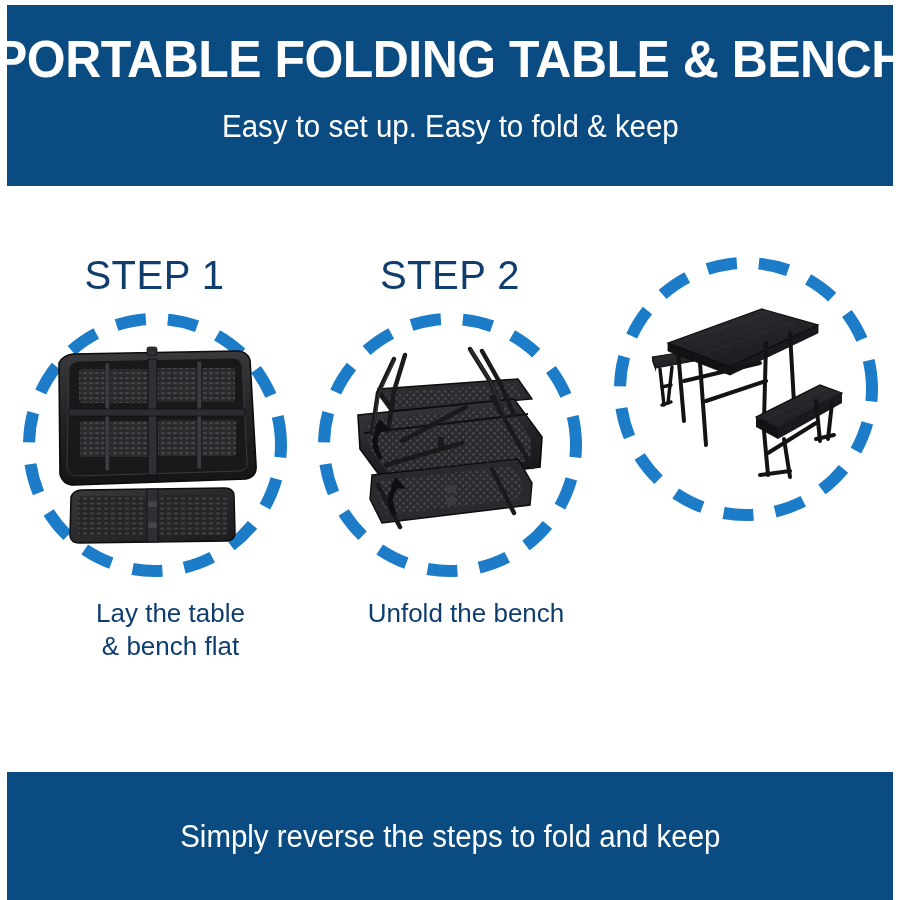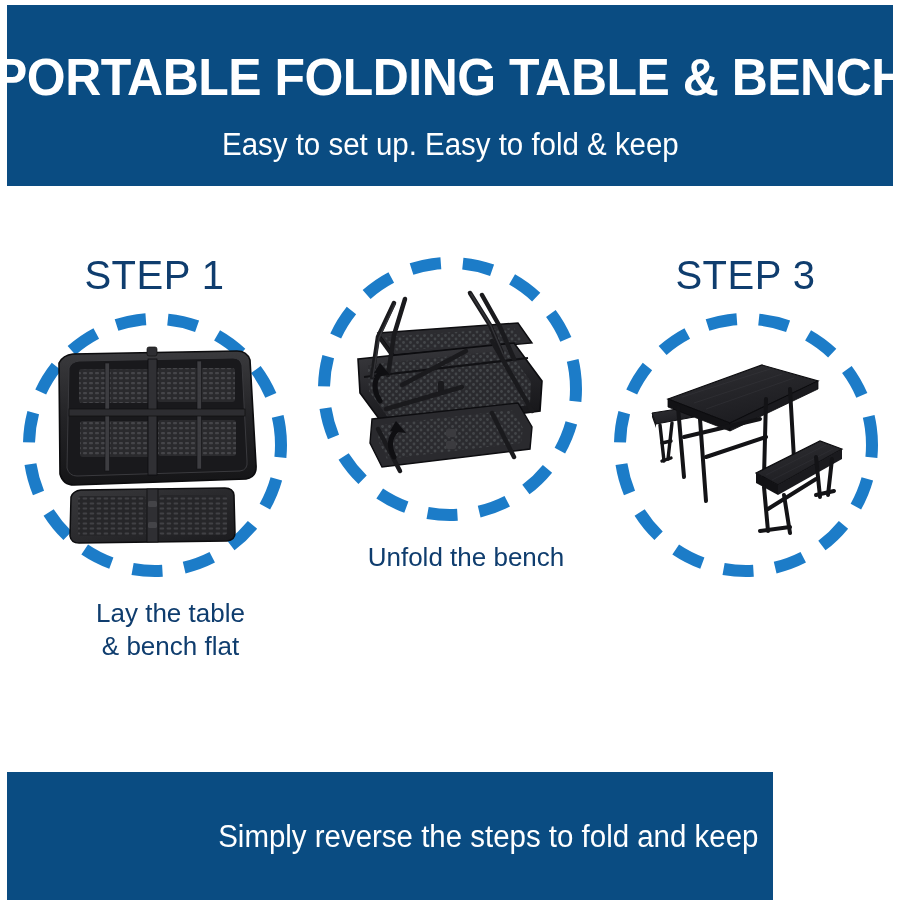--- a/index.html
+++ b/index.html
@@ -24,21 +24,21 @@
     position: absolute;
     left: 7px;
     top: 5px;
     width: 886px;
     height: 181px;
     background: #0A4C82;
     display: flex;
     flex-direction: column;
     align-items: center;
     justify-content: flex-start;
-    padding-top: 46px;
+    padding-top: 28px;
   }
 
   #main-title {
     color: #ffffff;
     font-family: "Liberation Sans Narrow", "Liberation Sans", sans-serif;
     font-weight: bold;
     font-size: 52px;
     line-height: 1.0;
     letter-spacing: -0.5px;
     transform: scaleX(0.96);
@@ -121,26 +121,26 @@
     margin-top: 18px;
     white-space: pre-line;
     margin-left: 32px;
   }
 
   
   #footer-band {
     position: absolute;
     left: 7px;
     top: 772px;
-    width: 766px;
+    width: 886px;
     height: 128px;
     background: #0A4C82;
     display: flex;
     align-items: center;
-    justify-content: flex-end;
+    justify-content: center;
   }
 
   #footer-text {
     color: #ffffff;
     font-family: "Liberation Sans Narrow", "Liberation Sans", sans-serif;
     font-weight: 400;
     font-size: 31px;
     line-height: 1;
     transform: scaleX(0.95);
     white-space: nowrap;
@@ -219,20 +219,21 @@
             </g>
           </svg>
         </div>
       </div>
 
       <div class="step-caption">Lay the table
 &amp; bench flat</div>
     </div>
 
     <div class="step">
+      <div class="step-title">STEP 2</div>
 
       <div class="step-media">
         <svg class="dashed-ring" viewBox="0 0 268 268">
           <circle cx="134" cy="134" r="126" fill="none" stroke="#1C7CC8" stroke-width="12" stroke-linecap="butt" stroke-dasharray="30 22" transform="rotate(-8 134 134)"></circle>
         </svg>
 
         <div class="art-wrap">
           <svg viewBox="0 0 216 216">
             <defs>
               <linearGradient id="s2top" x1="0" y1="0" x2="0.3" y2="1">
@@ -292,21 +293,20 @@
             <polygon points="32,92 48,94 38,82" fill="#0f0f12"></polygon>
             <polygon points="48,150 64,152 54,140" fill="#0f0f12"></polygon>
           </svg>
         </div>
       </div>
 
       <div class="step-caption">Unfold the bench</div>
     </div>
 
     <div class="step">
-      <div class="step-title">STEP 3</div>
 
       <div class="step-media">
         <svg class="dashed-ring" viewBox="0 0 268 268">
           <circle cx="134" cy="134" r="126" fill="none" stroke="#1C7CC8" stroke-width="12" stroke-linecap="butt" stroke-dasharray="30 22" transform="rotate(-8 134 134)"></circle>
         </svg>
 
         <div class="art-wrap">
           <svg viewBox="0 0 216 216">
             <defs>
               <linearGradient id="s3top" x1="0.1" y1="0" x2="0.6" y2="1">

